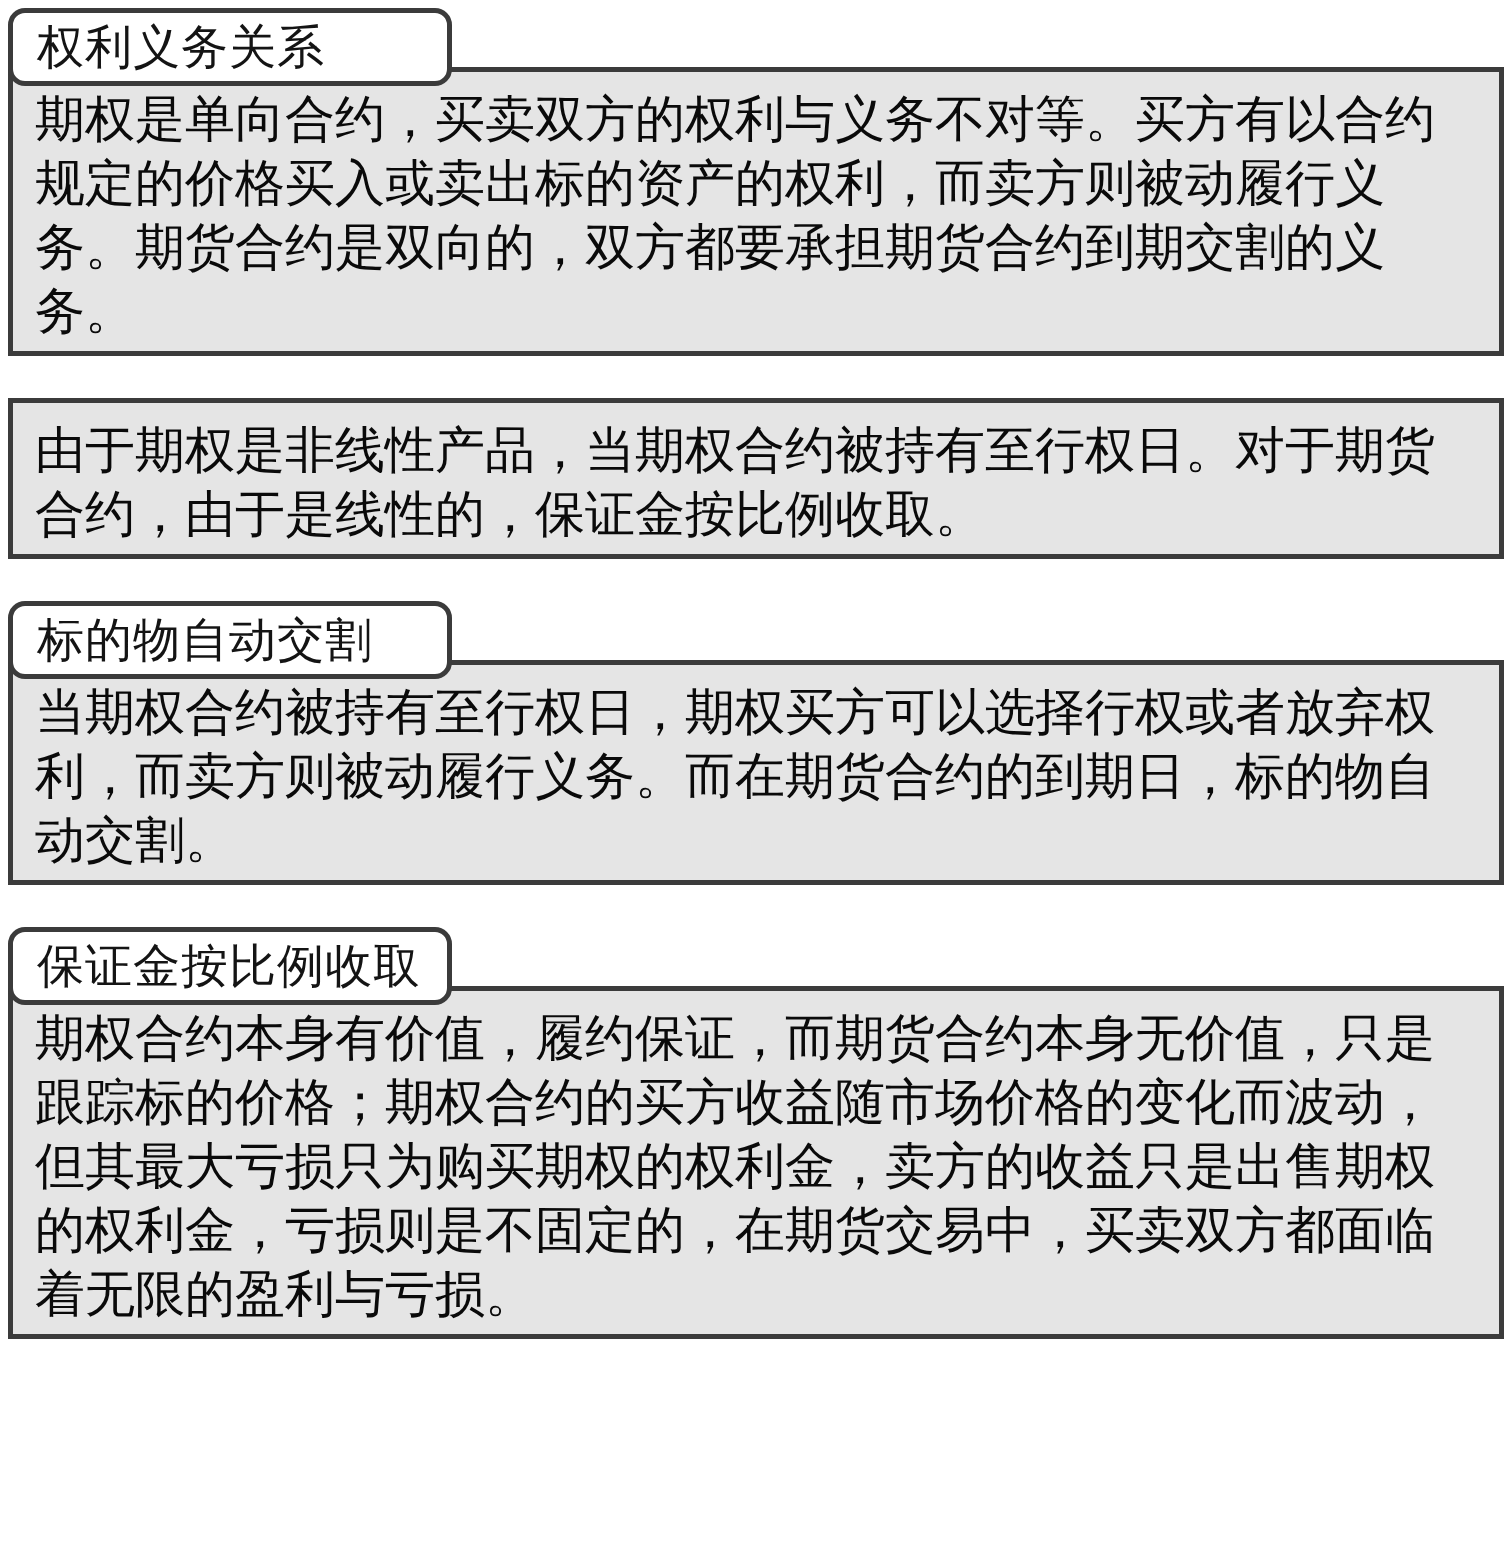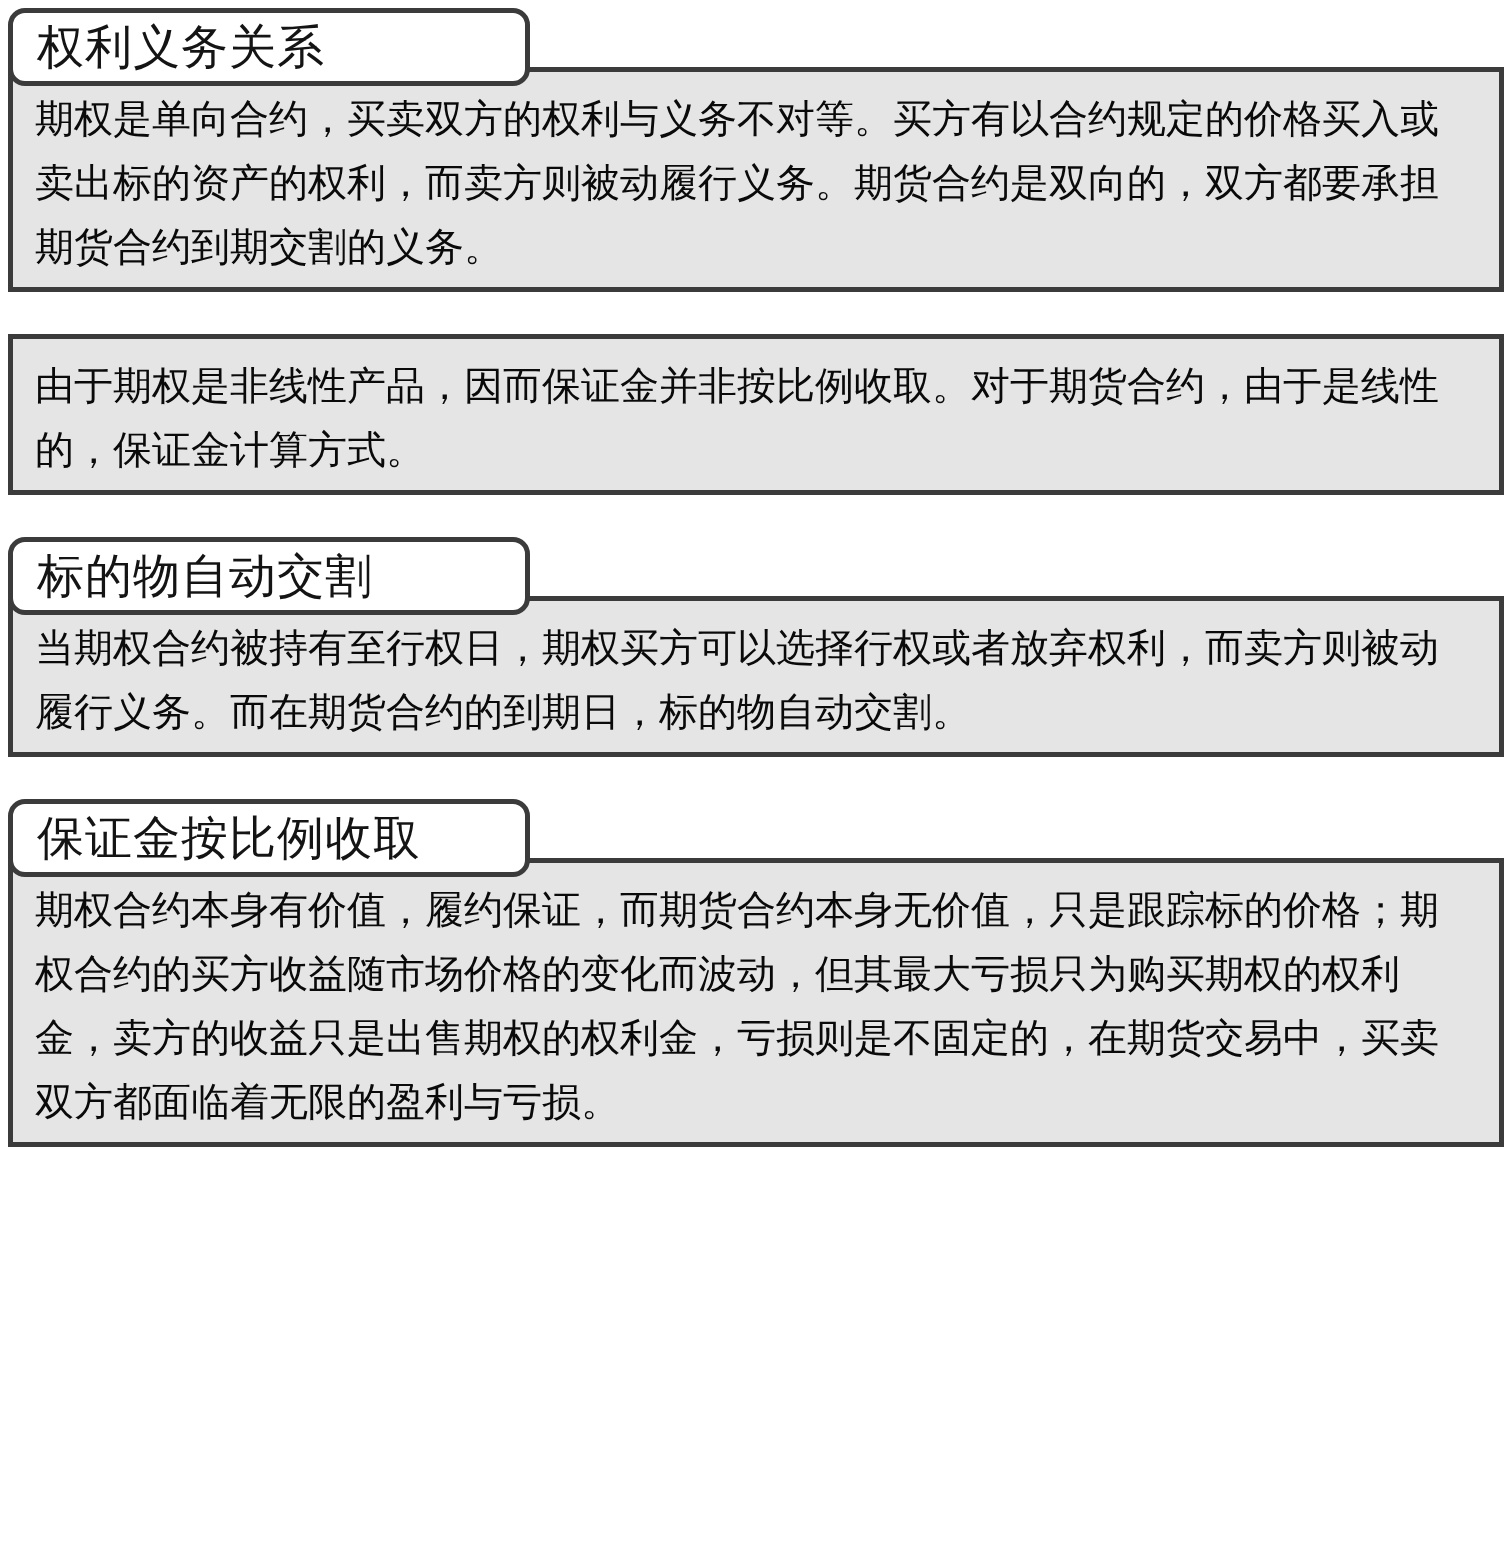--- a/index.html
+++ b/index.html
@@ -17,21 +17,21 @@
     padding-top: 8px;
     box-sizing: border-box;
   }
   .section {
     margin: 0 8px 42px 8px;
   }
   .title-box {
     position: relative;
     z-index: 2;
     box-sizing: border-box;
-    width: 522px;
+    width: 444px;
     height: 78px;
     background: #ffffff;
     border: 5px solid #3b3b3b;
     border-radius: 17px;
     display: flex;
     align-items: center;
     padding: 0 18px 0 24px;
     margin-bottom: -19px;
   }
   .title-box .title-text {
@@ -43,21 +43,21 @@
   }
   .content-box {
     position: relative;
     z-index: 1;
     box-sizing: border-box;
     background: #e5e5e5;
     border: 5px solid #3b3b3b;
     padding: 15px 22px 8px 22px;
   }
   .body-text {
-    font-size: 39px;
+    font-size: 50px;
     line-height: 64px;
     color: #0a0a0a;
     font-weight: 400;
     text-align: left;
     word-break: normal;
     overflow-wrap: break-word;
   }
 </style>
 </head>
 <body>
@@ -69,21 +69,21 @@
       <span class="title-text">权利义务关系</span>
     </div>
     <div class="content-box">
       <div class="body-text">期权是单向合约，买卖双方的权利与义务不对等。买方有以合约规定的价格买入或卖出标的资产的权利，而卖方则被动履行义务。期货合约是双向的，双方都要承担期货合约到期交割的义务。</div>
     </div>
   </div>
 
 
   <div class="section">
     <div class="content-box">
-      <div class="body-text">由于期权是非线性产品，因而保证金并非按比例收取。对于期货合约，由于是线性的，保证金计算方式。</div>
+      <div class="body-text">由于期权是非线性产品，当期权合约被持有至行权日。对于期货合约，由于是线性的，保证金按比例收取。</div>
     </div>
   </div>
 
   <div class="section">
     <div class="title-box">
       <span class="title-text">标的物自动交割</span>
     </div>
     <div class="content-box">
       <div class="body-text">当期权合约被持有至行权日，期权买方可以选择行权或者放弃权利，而卖方则被动履行义务。而在期货合约的到期日，标的物自动交割。</div>
     </div>

